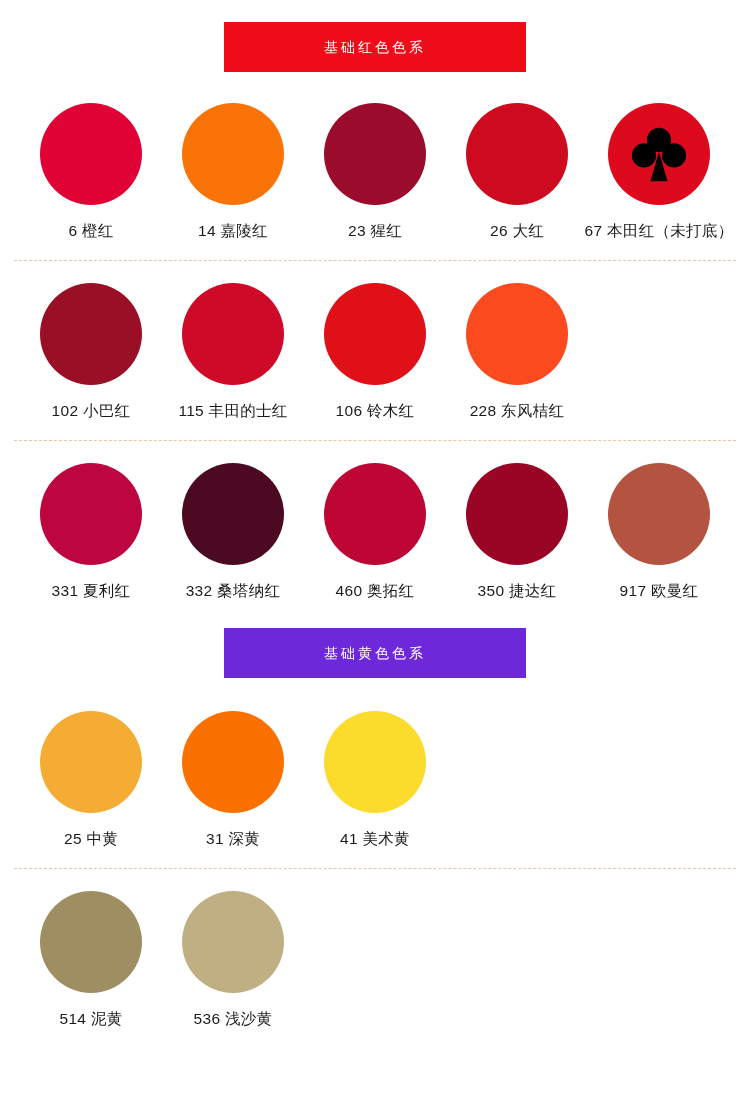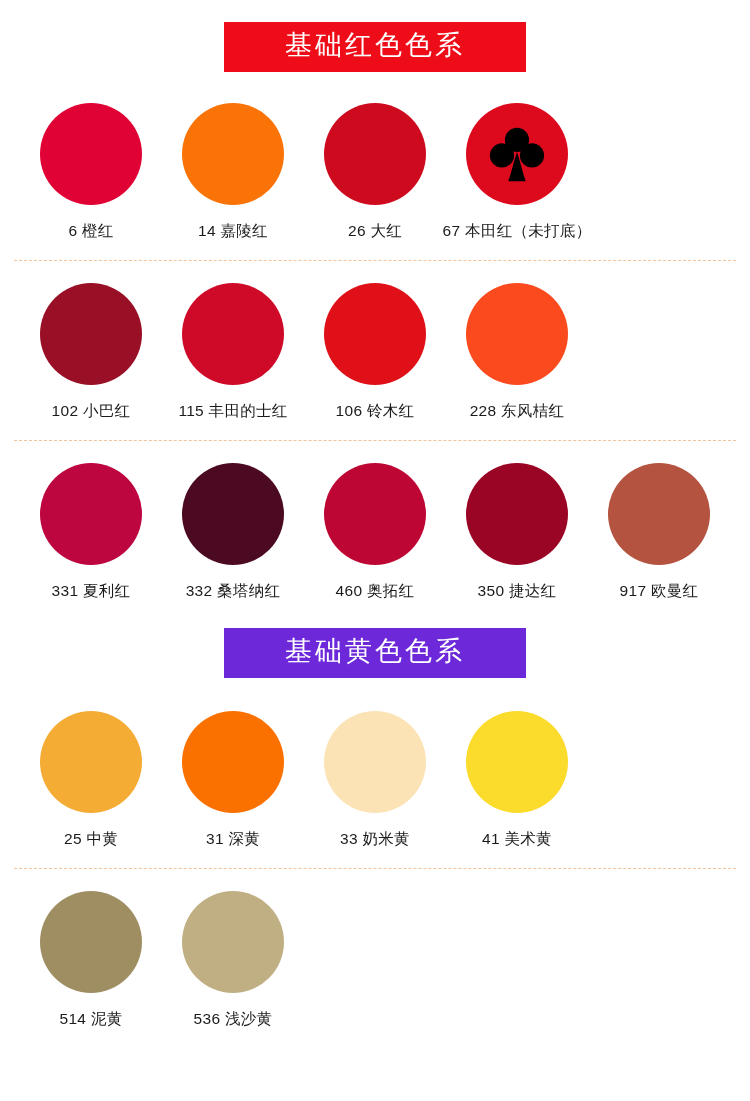--- a/index.html
+++ b/index.html
@@ -29,26 +29,25 @@
   .banner {
     background: #ED0C18;
     width: 302px;
     height: 50px;
     display: flex;
     align-items: center;
     justify-content: center;
   }
   .banner-text {
     color: #ffffff;
-    font-size: 27px;
+    font-size: 14px;
     letter-spacing: 3px;
     line-height: 1;
     font-weight: 400;
     white-space: nowrap;
-    font-family: Liberation Mono, monospace;
   }
 
   
   .row {
     display: flex;
     width: 750px;
     box-sizing: border-box;
     padding: 0 20px;
   }
   .row.five > .cell { width: 20%; }
@@ -115,20 +114,24 @@
   <div class="sp-after-banner"></div>
 
   <div class="row five">
     <div class="cell">
       <div class="dot" id="d-r1c1" style="background-color: rgb(224, 2, 53);"></div>
       <div class="cell-label" style="color: rgb(27, 27, 27);">6 橙红</div>
     </div>
     <div class="cell">
       <div class="dot" id="d-r1c2" style="background-color: rgb(249, 115, 6);"></div>
       <div class="cell-label" style="color: rgb(27, 27, 27);">14 嘉陵红</div>
+    </div>
+    <div class="cell">
+      <div class="dot" id="d-r1c3" style="background-color: rgb(155, 11, 43);"></div>
+      <div class="cell-label" style="color: rgb(27, 27, 27);">23 猩红</div>
     </div>
     <div class="cell">
       <div class="dot" id="d-r1c4" style="background-color: rgb(206, 10, 30);"></div>
       <div class="cell-label" style="color: rgb(27, 27, 27);">26 大红</div>
     </div>
     <div class="cell">
       <div class="dot" id="d-r1c5" style="background-color: rgb(221, 10, 30);">
         <svg class="club-icon" viewBox="0 0 64 64" aria-hidden="true">
           <g fill="#000000">
             <circle cx="32" cy="17.5" r="12.5"></circle>
@@ -203,24 +206,20 @@
   <div class="row five">
     <div class="cell">
       <div class="dot" id="d-y1c1" style="background-color: rgb(245, 172, 53);"></div>
       <div class="cell-label" style="color: rgb(27, 27, 27);">25 中黄</div>
     </div>
     <div class="cell">
       <div class="dot" id="d-y1c2" style="background-color: rgb(251, 113, 0);"></div>
       <div class="cell-label" style="color: rgb(27, 27, 27);">31 深黄</div>
     </div>
     <div class="cell">
-      <div class="dot" id="d-y1c3" style="background-color: rgb(251, 227, 181);"></div>
-      <div class="cell-label" style="color: rgb(27, 27, 27);">33 奶米黄</div>
-    </div>
-    <div class="cell">
       <div class="dot" id="d-y1c4" style="background-color: rgb(251, 219, 43);"></div>
       <div class="cell-label" style="color: rgb(27, 27, 27);">41 美术黄</div>
     </div>
   </div>
 
   <div class="sp-before-divider"></div>
   <div class="divider" style="border-top-color: rgb(242, 195, 154);"></div>
   <div class="sp-after-divider"></div>
 
   <div class="row partial">

